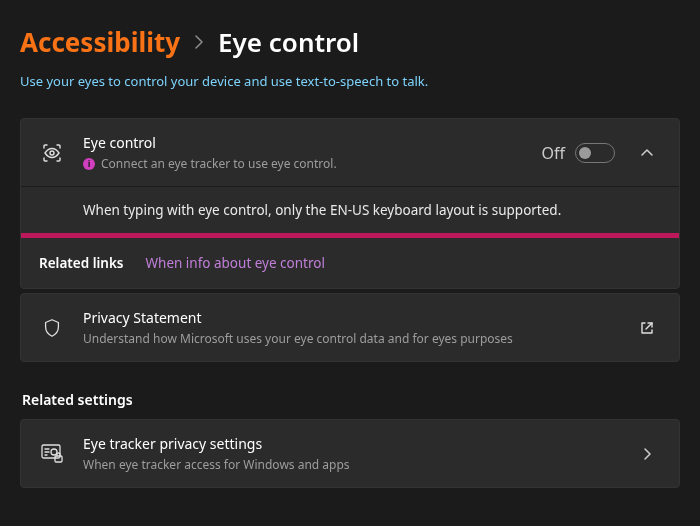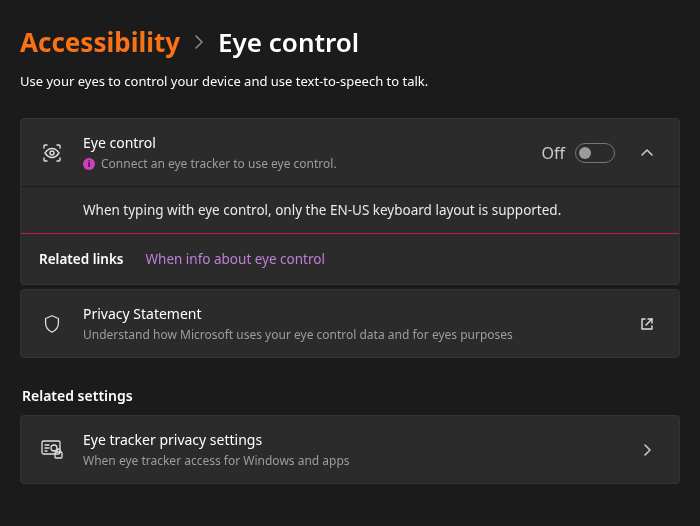--- a/index.html
+++ b/index.html
@@ -31,21 +31,21 @@
     font-size: 18px;
     color: #8d8d8d;
   }
   .breadcrumb .current {
     font-size: 26px;
     font-weight: 600;
     color: #ffffff;
   }
   .subtitle {
     font-size: 13px;
-    color: #ffffff;
+    color: #7dd3fc;
     margin-bottom: 28px;
   }
   .card {
     background: #2b2b2b;
     border: 1px solid #333333;
     border-radius: 4px;
     margin-bottom: 4px;
   }
   .row {
     display: flex;
@@ -131,21 +131,21 @@
     justify-content: center;
     align-items: center;
     color: #cfcfcf;
     flex-shrink: 0;
   }
   .related-links-row {
     display: flex;
     align-items: center;
     gap: 22px;
     padding: 16px 18px;
-    border-top: 1px solid #be185d;
+    border-top: 5px solid #be185d;
   }
   .related-links-label {
     font-size: 13.5px;
     font-weight: 600;
     color: #ffffff;
   }
   .link {
     font-size: 13.5px;
     color: #c17fd9;
   }

